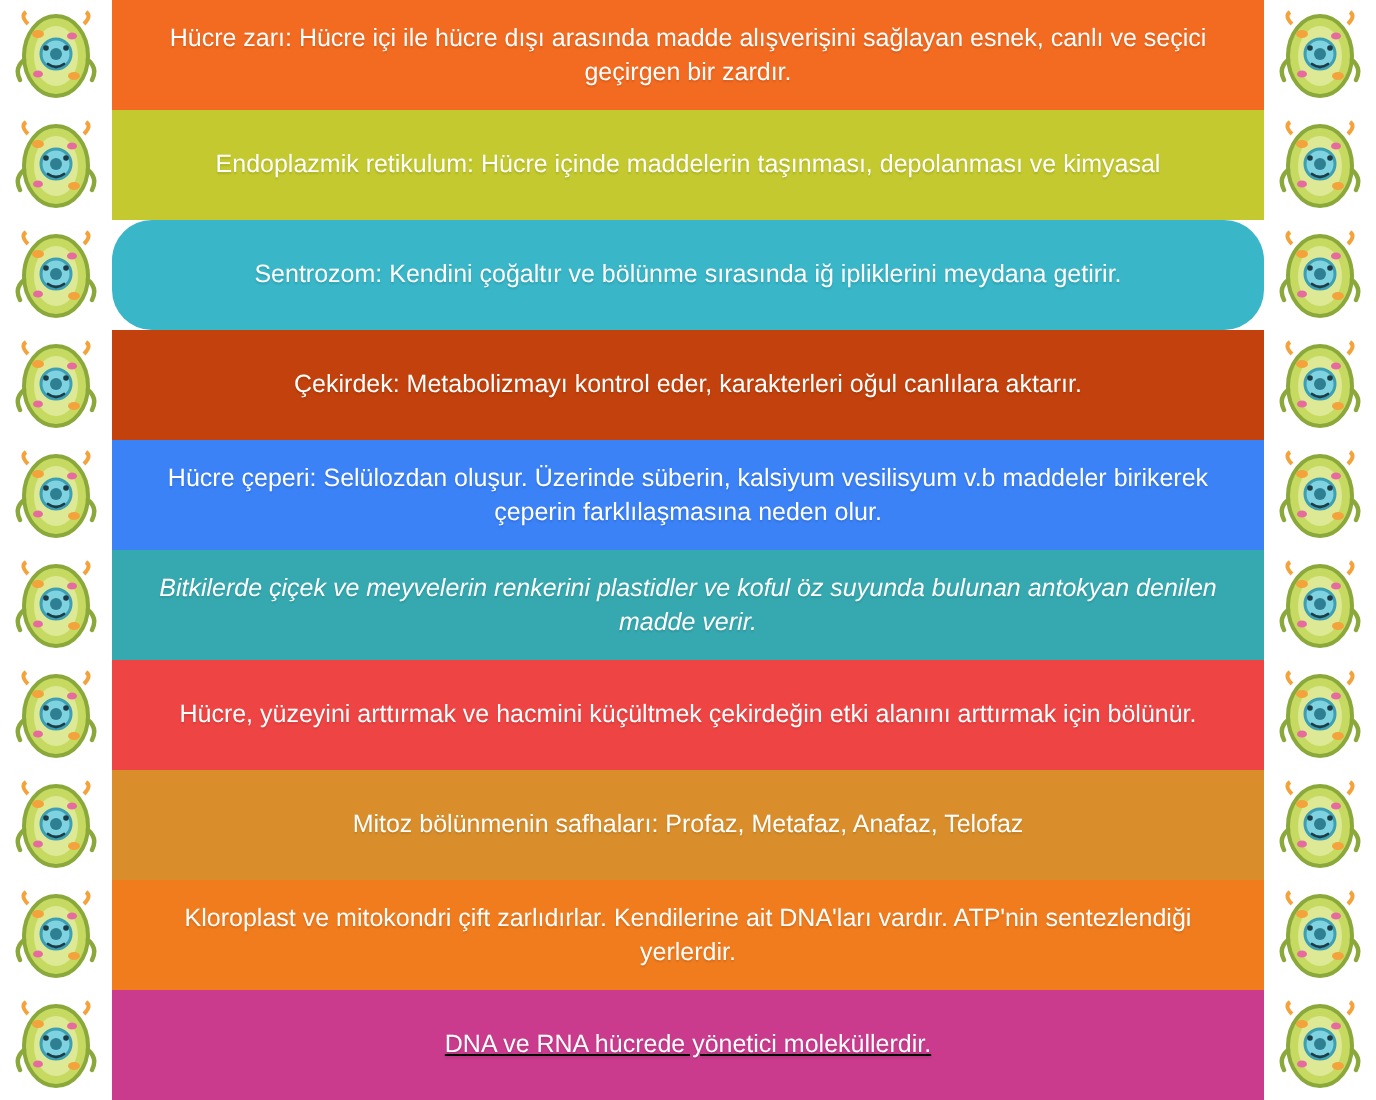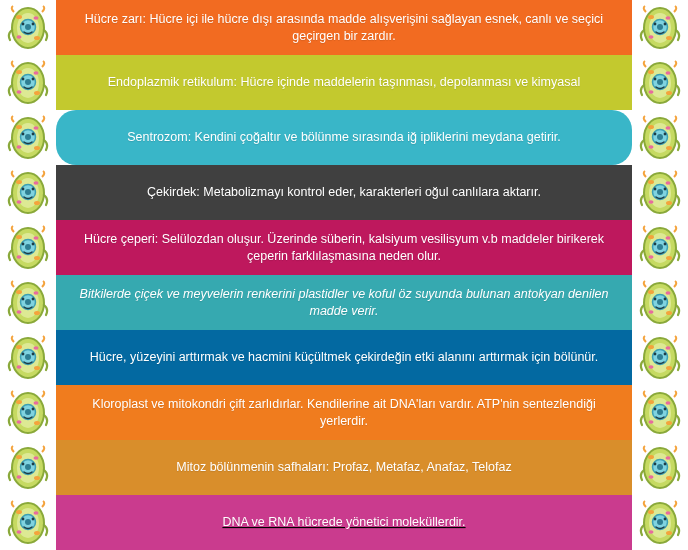--- a/index.html
+++ b/index.html
@@ -201,21 +201,21 @@
           <ellipse cx="13" cy="33" rx="2.5" ry="1.8" fill="#e86ba0"></ellipse>
           <path d="M8 8 Q4 4 7 2" stroke="#f4a33c" stroke-width="2" fill="none"></path>
           <path d="M36 8 Q40 4 37 2" stroke="#f4a33c" stroke-width="2" fill="none"></path>
           <circle cx="17" cy="20" r="1.4" fill="#1d3c46"></circle>
           <circle cx="27" cy="20" r="1.4" fill="#1d3c46"></circle>
           <path d="M18 28 Q22 31 26 28" stroke="#1d3c46" stroke-width="1.4" fill="none" stroke-linecap="round"></path>
           <path d="M6 26 Q1 30 4 36" stroke="#8aa93a" stroke-width="2.2" fill="none" stroke-linecap="round"></path>
           <path d="M38 26 Q43 30 40 36" stroke="#8aa93a" stroke-width="2.2" fill="none" stroke-linecap="round"></path>
         </svg>
       </div>
-    <div class="bar" style="background: #404040;">
+    <div class="bar" style="background: #c2410c;">
       <div class="bar-text">Çekirdek: Metabolizmayı kontrol eder, karakterleri oğul canlılara aktarır.</div>
     </div>
     <div class="mascot">
         <svg width="44" height="48" viewBox="0 0 44 48">
           <ellipse cx="22" cy="24" rx="16" ry="20" fill="#c6da62" stroke="#8aa93a" stroke-width="2"></ellipse>
           <ellipse cx="22" cy="24" rx="11" ry="15" fill="#e4eea6" opacity="0.75"></ellipse>
           <circle cx="22" cy="23" r="7.5" fill="#7fd3e0" stroke="#3d9fb3" stroke-width="1.5"></circle>
           <circle cx="22" cy="23" r="3" fill="#2f7f93"></circle>
           <ellipse cx="13" cy="13" rx="3" ry="2" fill="#f4a33c"></ellipse>
           <ellipse cx="31" cy="34" rx="3" ry="2" fill="#f4a33c"></ellipse>
@@ -244,21 +244,21 @@
           <ellipse cx="13" cy="33" rx="2.5" ry="1.8" fill="#e86ba0"></ellipse>
           <path d="M8 8 Q4 4 7 2" stroke="#f4a33c" stroke-width="2" fill="none"></path>
           <path d="M36 8 Q40 4 37 2" stroke="#f4a33c" stroke-width="2" fill="none"></path>
           <circle cx="17" cy="20" r="1.4" fill="#1d3c46"></circle>
           <circle cx="27" cy="20" r="1.4" fill="#1d3c46"></circle>
           <path d="M18 28 Q22 31 26 28" stroke="#1d3c46" stroke-width="1.4" fill="none" stroke-linecap="round"></path>
           <path d="M6 26 Q1 30 4 36" stroke="#8aa93a" stroke-width="2.2" fill="none" stroke-linecap="round"></path>
           <path d="M38 26 Q43 30 40 36" stroke="#8aa93a" stroke-width="2.2" fill="none" stroke-linecap="round"></path>
         </svg>
       </div>
-    <div class="bar" style="background: #be185d;">
+    <div class="bar" style="background: #3b82f6;">
       <div class="bar-text">Hücre çeperi: Selülozdan oluşur. Üzerinde süberin, kalsiyum vesilisyum v.b maddeler birikerek çeperin farklılaşmasına neden olur.</div>
     </div>
     <div class="mascot">
         <svg width="44" height="48" viewBox="0 0 44 48">
           <ellipse cx="22" cy="24" rx="16" ry="20" fill="#c6da62" stroke="#8aa93a" stroke-width="2"></ellipse>
           <ellipse cx="22" cy="24" rx="11" ry="15" fill="#e4eea6" opacity="0.75"></ellipse>
           <circle cx="22" cy="23" r="7.5" fill="#7fd3e0" stroke="#3d9fb3" stroke-width="1.5"></circle>
           <circle cx="22" cy="23" r="3" fill="#2f7f93"></circle>
           <ellipse cx="13" cy="13" rx="3" ry="2" fill="#f4a33c"></ellipse>
           <ellipse cx="31" cy="34" rx="3" ry="2" fill="#f4a33c"></ellipse>
@@ -330,22 +330,65 @@
           <ellipse cx="13" cy="33" rx="2.5" ry="1.8" fill="#e86ba0"></ellipse>
           <path d="M8 8 Q4 4 7 2" stroke="#f4a33c" stroke-width="2" fill="none"></path>
           <path d="M36 8 Q40 4 37 2" stroke="#f4a33c" stroke-width="2" fill="none"></path>
           <circle cx="17" cy="20" r="1.4" fill="#1d3c46"></circle>
           <circle cx="27" cy="20" r="1.4" fill="#1d3c46"></circle>
           <path d="M18 28 Q22 31 26 28" stroke="#1d3c46" stroke-width="1.4" fill="none" stroke-linecap="round"></path>
           <path d="M6 26 Q1 30 4 36" stroke="#8aa93a" stroke-width="2.2" fill="none" stroke-linecap="round"></path>
           <path d="M38 26 Q43 30 40 36" stroke="#8aa93a" stroke-width="2.2" fill="none" stroke-linecap="round"></path>
         </svg>
       </div>
-    <div class="bar" style="background: #0369a1;">
+    <div class="bar" style="background: #ef4444;">
       <div class="bar-text">Hücre, yüzeyini arttırmak ve hacmini küçültmek çekirdeğin etki alanını arttırmak için bölünür.</div>
+    </div>
+    <div class="mascot">
+        <svg width="44" height="48" viewBox="0 0 44 48">
+          <ellipse cx="22" cy="24" rx="16" ry="20" fill="#c6da62" stroke="#8aa93a" stroke-width="2"></ellipse>
+          <ellipse cx="22" cy="24" rx="11" ry="15" fill="#e4eea6" opacity="0.75"></ellipse>
+          <circle cx="22" cy="23" r="7.5" fill="#7fd3e0" stroke="#3d9fb3" stroke-width="1.5"></circle>
+          <circle cx="22" cy="23" r="3" fill="#2f7f93"></circle>
+          <ellipse cx="13" cy="13" rx="3" ry="2" fill="#f4a33c"></ellipse>
+          <ellipse cx="31" cy="34" rx="3" ry="2" fill="#f4a33c"></ellipse>
+          <ellipse cx="30" cy="14" rx="2.5" ry="1.8" fill="#e86ba0"></ellipse>
+          <ellipse cx="13" cy="33" rx="2.5" ry="1.8" fill="#e86ba0"></ellipse>
+          <path d="M8 8 Q4 4 7 2" stroke="#f4a33c" stroke-width="2" fill="none"></path>
+          <path d="M36 8 Q40 4 37 2" stroke="#f4a33c" stroke-width="2" fill="none"></path>
+          <circle cx="17" cy="20" r="1.4" fill="#1d3c46"></circle>
+          <circle cx="27" cy="20" r="1.4" fill="#1d3c46"></circle>
+          <path d="M18 28 Q22 31 26 28" stroke="#1d3c46" stroke-width="1.4" fill="none" stroke-linecap="round"></path>
+          <path d="M6 26 Q1 30 4 36" stroke="#8aa93a" stroke-width="2.2" fill="none" stroke-linecap="round"></path>
+          <path d="M38 26 Q43 30 40 36" stroke="#8aa93a" stroke-width="2.2" fill="none" stroke-linecap="round"></path>
+        </svg>
+      </div>
+  </div>
+    <div class="row">
+    <div class="mascot">
+        <svg width="44" height="48" viewBox="0 0 44 48">
+          <ellipse cx="22" cy="24" rx="16" ry="20" fill="#c6da62" stroke="#8aa93a" stroke-width="2"></ellipse>
+          <ellipse cx="22" cy="24" rx="11" ry="15" fill="#e4eea6" opacity="0.75"></ellipse>
+          <circle cx="22" cy="23" r="7.5" fill="#7fd3e0" stroke="#3d9fb3" stroke-width="1.5"></circle>
+          <circle cx="22" cy="23" r="3" fill="#2f7f93"></circle>
+          <ellipse cx="13" cy="13" rx="3" ry="2" fill="#f4a33c"></ellipse>
+          <ellipse cx="31" cy="34" rx="3" ry="2" fill="#f4a33c"></ellipse>
+          <ellipse cx="30" cy="14" rx="2.5" ry="1.8" fill="#e86ba0"></ellipse>
+          <ellipse cx="13" cy="33" rx="2.5" ry="1.8" fill="#e86ba0"></ellipse>
+          <path d="M8 8 Q4 4 7 2" stroke="#f4a33c" stroke-width="2" fill="none"></path>
+          <path d="M36 8 Q40 4 37 2" stroke="#f4a33c" stroke-width="2" fill="none"></path>
+          <circle cx="17" cy="20" r="1.4" fill="#1d3c46"></circle>
+          <circle cx="27" cy="20" r="1.4" fill="#1d3c46"></circle>
+          <path d="M18 28 Q22 31 26 28" stroke="#1d3c46" stroke-width="1.4" fill="none" stroke-linecap="round"></path>
+          <path d="M6 26 Q1 30 4 36" stroke="#8aa93a" stroke-width="2.2" fill="none" stroke-linecap="round"></path>
+          <path d="M38 26 Q43 30 40 36" stroke="#8aa93a" stroke-width="2.2" fill="none" stroke-linecap="round"></path>
+        </svg>
+      </div>
+    <div class="bar" style="background: rgb(217, 142, 43);">
+      <div class="bar-text">Mitoz bölünmenin safhaları: Profaz, Metafaz, Anafaz, Telofaz</div>
     </div>
     <div class="mascot">
         <svg width="44" height="48" viewBox="0 0 44 48">
           <ellipse cx="22" cy="24" rx="16" ry="20" fill="#c6da62" stroke="#8aa93a" stroke-width="2"></ellipse>
           <ellipse cx="22" cy="24" rx="11" ry="15" fill="#e4eea6" opacity="0.75"></ellipse>
           <circle cx="22" cy="23" r="7.5" fill="#7fd3e0" stroke="#3d9fb3" stroke-width="1.5"></circle>
           <circle cx="22" cy="23" r="3" fill="#2f7f93"></circle>
           <ellipse cx="13" cy="13" rx="3" ry="2" fill="#f4a33c"></ellipse>
           <ellipse cx="31" cy="34" rx="3" ry="2" fill="#f4a33c"></ellipse>
           <ellipse cx="30" cy="14" rx="2.5" ry="1.8" fill="#e86ba0"></ellipse>
@@ -416,63 +459,20 @@
           <ellipse cx="13" cy="33" rx="2.5" ry="1.8" fill="#e86ba0"></ellipse>
           <path d="M8 8 Q4 4 7 2" stroke="#f4a33c" stroke-width="2" fill="none"></path>
           <path d="M36 8 Q40 4 37 2" stroke="#f4a33c" stroke-width="2" fill="none"></path>
           <circle cx="17" cy="20" r="1.4" fill="#1d3c46"></circle>
           <circle cx="27" cy="20" r="1.4" fill="#1d3c46"></circle>
           <path d="M18 28 Q22 31 26 28" stroke="#1d3c46" stroke-width="1.4" fill="none" stroke-linecap="round"></path>
           <path d="M6 26 Q1 30 4 36" stroke="#8aa93a" stroke-width="2.2" fill="none" stroke-linecap="round"></path>
           <path d="M38 26 Q43 30 40 36" stroke="#8aa93a" stroke-width="2.2" fill="none" stroke-linecap="round"></path>
         </svg>
       </div>
-    <div class="bar" style="background: rgb(217, 142, 43);">
-      <div class="bar-text">Mitoz bölünmenin safhaları: Profaz, Metafaz, Anafaz, Telofaz</div>
-    </div>
-    <div class="mascot">
-        <svg width="44" height="48" viewBox="0 0 44 48">
-          <ellipse cx="22" cy="24" rx="16" ry="20" fill="#c6da62" stroke="#8aa93a" stroke-width="2"></ellipse>
-          <ellipse cx="22" cy="24" rx="11" ry="15" fill="#e4eea6" opacity="0.75"></ellipse>
-          <circle cx="22" cy="23" r="7.5" fill="#7fd3e0" stroke="#3d9fb3" stroke-width="1.5"></circle>
-          <circle cx="22" cy="23" r="3" fill="#2f7f93"></circle>
-          <ellipse cx="13" cy="13" rx="3" ry="2" fill="#f4a33c"></ellipse>
-          <ellipse cx="31" cy="34" rx="3" ry="2" fill="#f4a33c"></ellipse>
-          <ellipse cx="30" cy="14" rx="2.5" ry="1.8" fill="#e86ba0"></ellipse>
-          <ellipse cx="13" cy="33" rx="2.5" ry="1.8" fill="#e86ba0"></ellipse>
-          <path d="M8 8 Q4 4 7 2" stroke="#f4a33c" stroke-width="2" fill="none"></path>
-          <path d="M36 8 Q40 4 37 2" stroke="#f4a33c" stroke-width="2" fill="none"></path>
-          <circle cx="17" cy="20" r="1.4" fill="#1d3c46"></circle>
-          <circle cx="27" cy="20" r="1.4" fill="#1d3c46"></circle>
-          <path d="M18 28 Q22 31 26 28" stroke="#1d3c46" stroke-width="1.4" fill="none" stroke-linecap="round"></path>
-          <path d="M6 26 Q1 30 4 36" stroke="#8aa93a" stroke-width="2.2" fill="none" stroke-linecap="round"></path>
-          <path d="M38 26 Q43 30 40 36" stroke="#8aa93a" stroke-width="2.2" fill="none" stroke-linecap="round"></path>
-        </svg>
-      </div>
-  </div>
-    <div class="row">
-    <div class="mascot">
-        <svg width="44" height="48" viewBox="0 0 44 48">
-          <ellipse cx="22" cy="24" rx="16" ry="20" fill="#c6da62" stroke="#8aa93a" stroke-width="2"></ellipse>
-          <ellipse cx="22" cy="24" rx="11" ry="15" fill="#e4eea6" opacity="0.75"></ellipse>
-          <circle cx="22" cy="23" r="7.5" fill="#7fd3e0" stroke="#3d9fb3" stroke-width="1.5"></circle>
-          <circle cx="22" cy="23" r="3" fill="#2f7f93"></circle>
-          <ellipse cx="13" cy="13" rx="3" ry="2" fill="#f4a33c"></ellipse>
-          <ellipse cx="31" cy="34" rx="3" ry="2" fill="#f4a33c"></ellipse>
-          <ellipse cx="30" cy="14" rx="2.5" ry="1.8" fill="#e86ba0"></ellipse>
-          <ellipse cx="13" cy="33" rx="2.5" ry="1.8" fill="#e86ba0"></ellipse>
-          <path d="M8 8 Q4 4 7 2" stroke="#f4a33c" stroke-width="2" fill="none"></path>
-          <path d="M36 8 Q40 4 37 2" stroke="#f4a33c" stroke-width="2" fill="none"></path>
-          <circle cx="17" cy="20" r="1.4" fill="#1d3c46"></circle>
-          <circle cx="27" cy="20" r="1.4" fill="#1d3c46"></circle>
-          <path d="M18 28 Q22 31 26 28" stroke="#1d3c46" stroke-width="1.4" fill="none" stroke-linecap="round"></path>
-          <path d="M6 26 Q1 30 4 36" stroke="#8aa93a" stroke-width="2.2" fill="none" stroke-linecap="round"></path>
-          <path d="M38 26 Q43 30 40 36" stroke="#8aa93a" stroke-width="2.2" fill="none" stroke-linecap="round"></path>
-        </svg>
-      </div>
     <div class="bar" style="background: rgb(202, 59, 142); text-decoration: underline;">
       <div class="bar-text">DNA ve RNA hücrede yönetici moleküllerdir.</div>
     </div>
     <div class="mascot">
         <svg width="44" height="48" viewBox="0 0 44 48">
           <ellipse cx="22" cy="24" rx="16" ry="20" fill="#c6da62" stroke="#8aa93a" stroke-width="2"></ellipse>
           <ellipse cx="22" cy="24" rx="11" ry="15" fill="#e4eea6" opacity="0.75"></ellipse>
           <circle cx="22" cy="23" r="7.5" fill="#7fd3e0" stroke="#3d9fb3" stroke-width="1.5"></circle>
           <circle cx="22" cy="23" r="3" fill="#2f7f93"></circle>
           <ellipse cx="13" cy="13" rx="3" ry="2" fill="#f4a33c"></ellipse>

